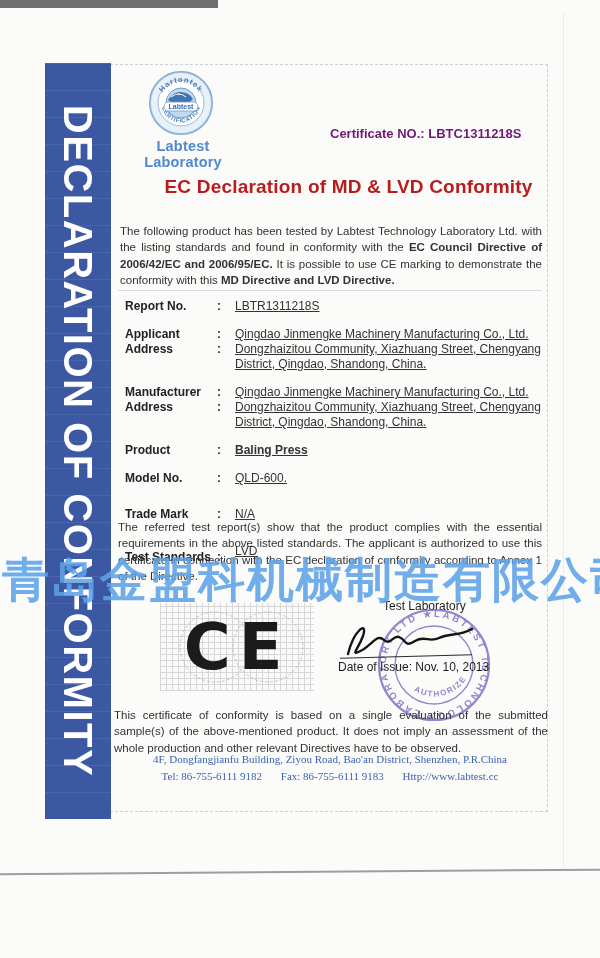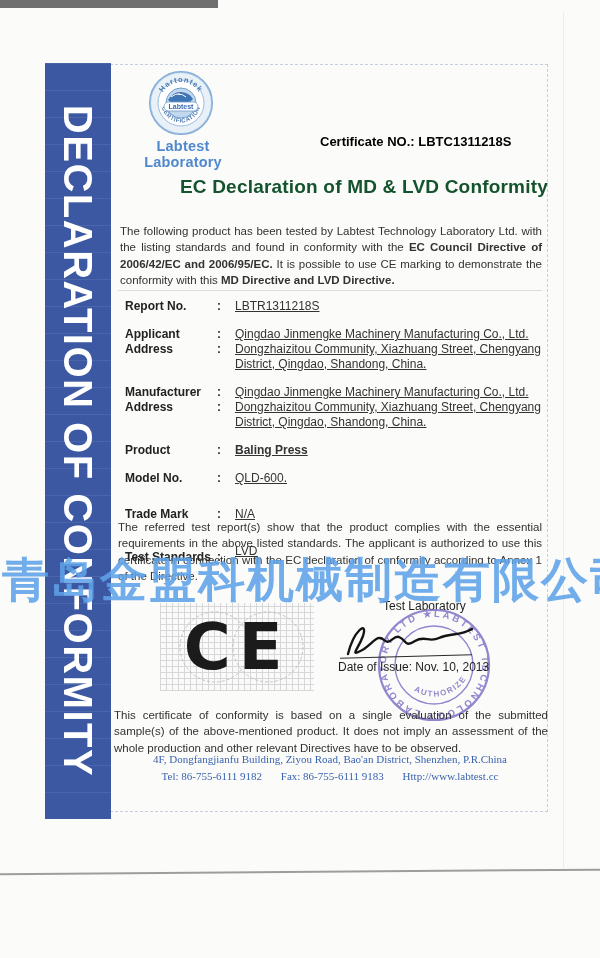--- a/index.html
+++ b/index.html
@@ -28,25 +28,25 @@
   .cert-frame { position:absolute; left:110px; top:64px; width:438px; height:748px;
     border:1px dashed #c6cfdc; z-index:4; }
 
   .content { position:absolute; left:0; top:0; width:600px; height:958px; z-index:20; }
 
   
   .logo-wrap { position:absolute; left:148px; top:70px; width:66px; height:66px; }
   .logo-caption { position:absolute; left:118px; top:138px; width:130px; text-align:center;
     color:#5088cd; font-weight:bold; font-size:14.5px; letter-spacing:0.2px; }
 
-  .cert-no { position:absolute; left:320px; top:126px; width:215px;
-    font-weight:bold; font-size:13px; color:#000000;margin-top:8px; }
-
-  .doc-title { position:absolute; left:112px; top:176px; width:436px; text-align:right;
-    font-weight:bold; font-size:19px; color:#14532d; letter-spacing:0.2px;padding-left:37px; }
+  .cert-no { position:absolute; left:330px; top:126px; width:215px;
+    font-weight:bold; font-size:13px; color:#701a75; }
+
+  .doc-title { position:absolute; left:112px; top:176px; width:436px; text-align:center;
+    font-weight:bold; font-size:19px; color:#b91c1c; letter-spacing:0.2px;padding-left:37px; }
 
   .para { position:absolute; font-size:11.5px; line-height:1.42; text-align:justify; color:#323232; }
   .para-intro { left:120px; top:223px; width:422px; }
   .para-mid   { left:118px; top:519px; width:424px; }
   .para-disclaimer { left:114px; top:707px; width:434px; }
   .b { font-weight:bold; }
 
   .table-topline { position:absolute; left:118px; top:290px; width:424px; height:1px; background:#dcdcdc; }
   .info-table { position:absolute; left:125px; top:299px; width:416px; font-size:12px; }
   .trow { display:flex; align-items:flex-start; }

